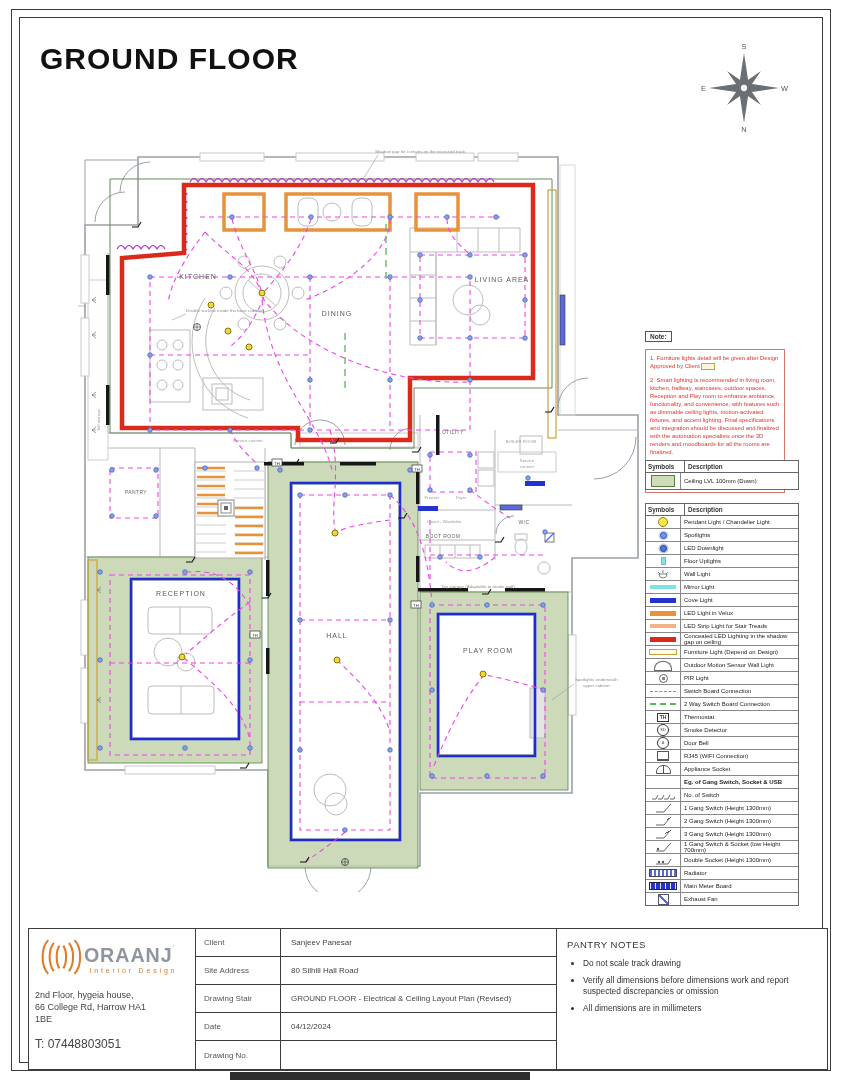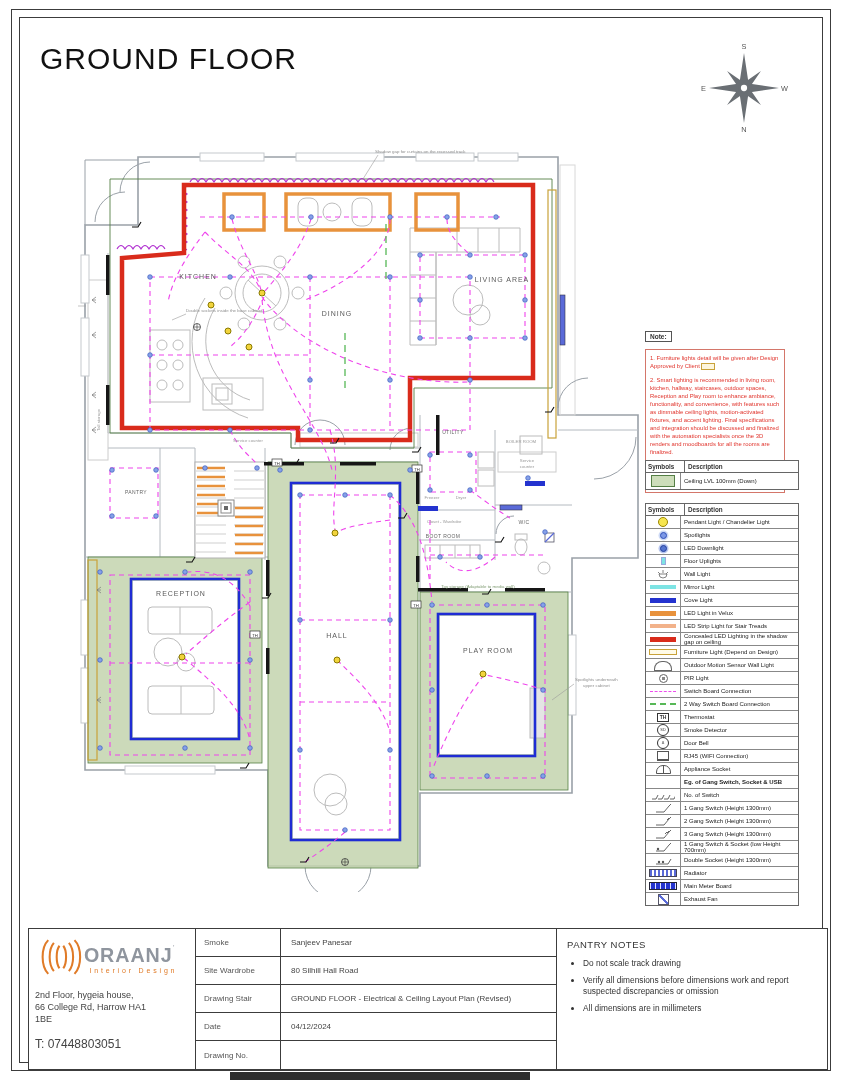--- a/index.html
+++ b/index.html
@@ -1,20 +1,20 @@
 <!DOCTYPE html>
 <html><head>
 <meta charset="utf-8">
 <style>
   html,body{margin:0;padding:0;background:#fff;}
   .page{position:relative;width:842px;height:1080px;background:#fff;overflow:hidden;
         font-family:"Liberation Sans",sans-serif;color:#333;}
   .frame-outer{position:absolute;left:11px;top:9px;width:818px;height:1060px;border:1.5px solid #3c3c3c;}
   .frame-inner{position:absolute;left:19px;top:17px;width:802px;height:1044px;border:1px solid #3c3c3c;}
-  .sheet-title{position:absolute;left:40px;top:42px;font-size:30px;font-weight:normal;color:#111;letter-spacing:1px;}
+  .sheet-title{position:absolute;left:40px;top:42px;font-size:30px;font-weight:bold;color:#111;letter-spacing:1px;}
 
   
   .compass{position:absolute;left:698px;top:42px;width:92px;height:92px;}
 
   
   .plan{position:absolute;left:78px;top:130px;width:575px;height:762px;}
   .plan text{font-family:"Liberation Sans",sans-serif;}
   .lbl{fill:#5a5a5a;font-size:7px;letter-spacing:1px;}
   .lbl-s{fill:#666;font-size:5px;letter-spacing:.4px;}
   .tiny{fill:#999;font-size:4.3px;}
@@ -671,25 +671,25 @@
       </svg>
       <div class="addr">
         <div>2nd Floor, hygeia house,</div>
         <div>66 College Rd, Harrow HA1</div>
         <div>1BE</div>
       </div>
       <div class="phone">T: 07448803051</div>
     </div>
     <div class="rows">
       <div class="tb-row">
-        <div class="tb-label">Smoke</div>
+        <div class="tb-label">Client</div>
           <div class="tb-value">Sanjeev Panesar</div>
       </div>
       <div class="tb-row">
-        <div class="tb-label">Site Wardrobe</div>
+        <div class="tb-label">Site Address</div>
           <div class="tb-value">80 Silhill Hall Road</div>
       </div>
       <div class="tb-row">
         <div class="tb-label">Drawing Stair</div>
           <div class="tb-value">GROUND FLOOR - Electrical &amp; Ceiling Layout Plan (Revised)</div>
       </div>
       <div class="tb-row">
         <div class="tb-label">Date</div>
           <div class="tb-value">04/12/2024</div>
       </div>

